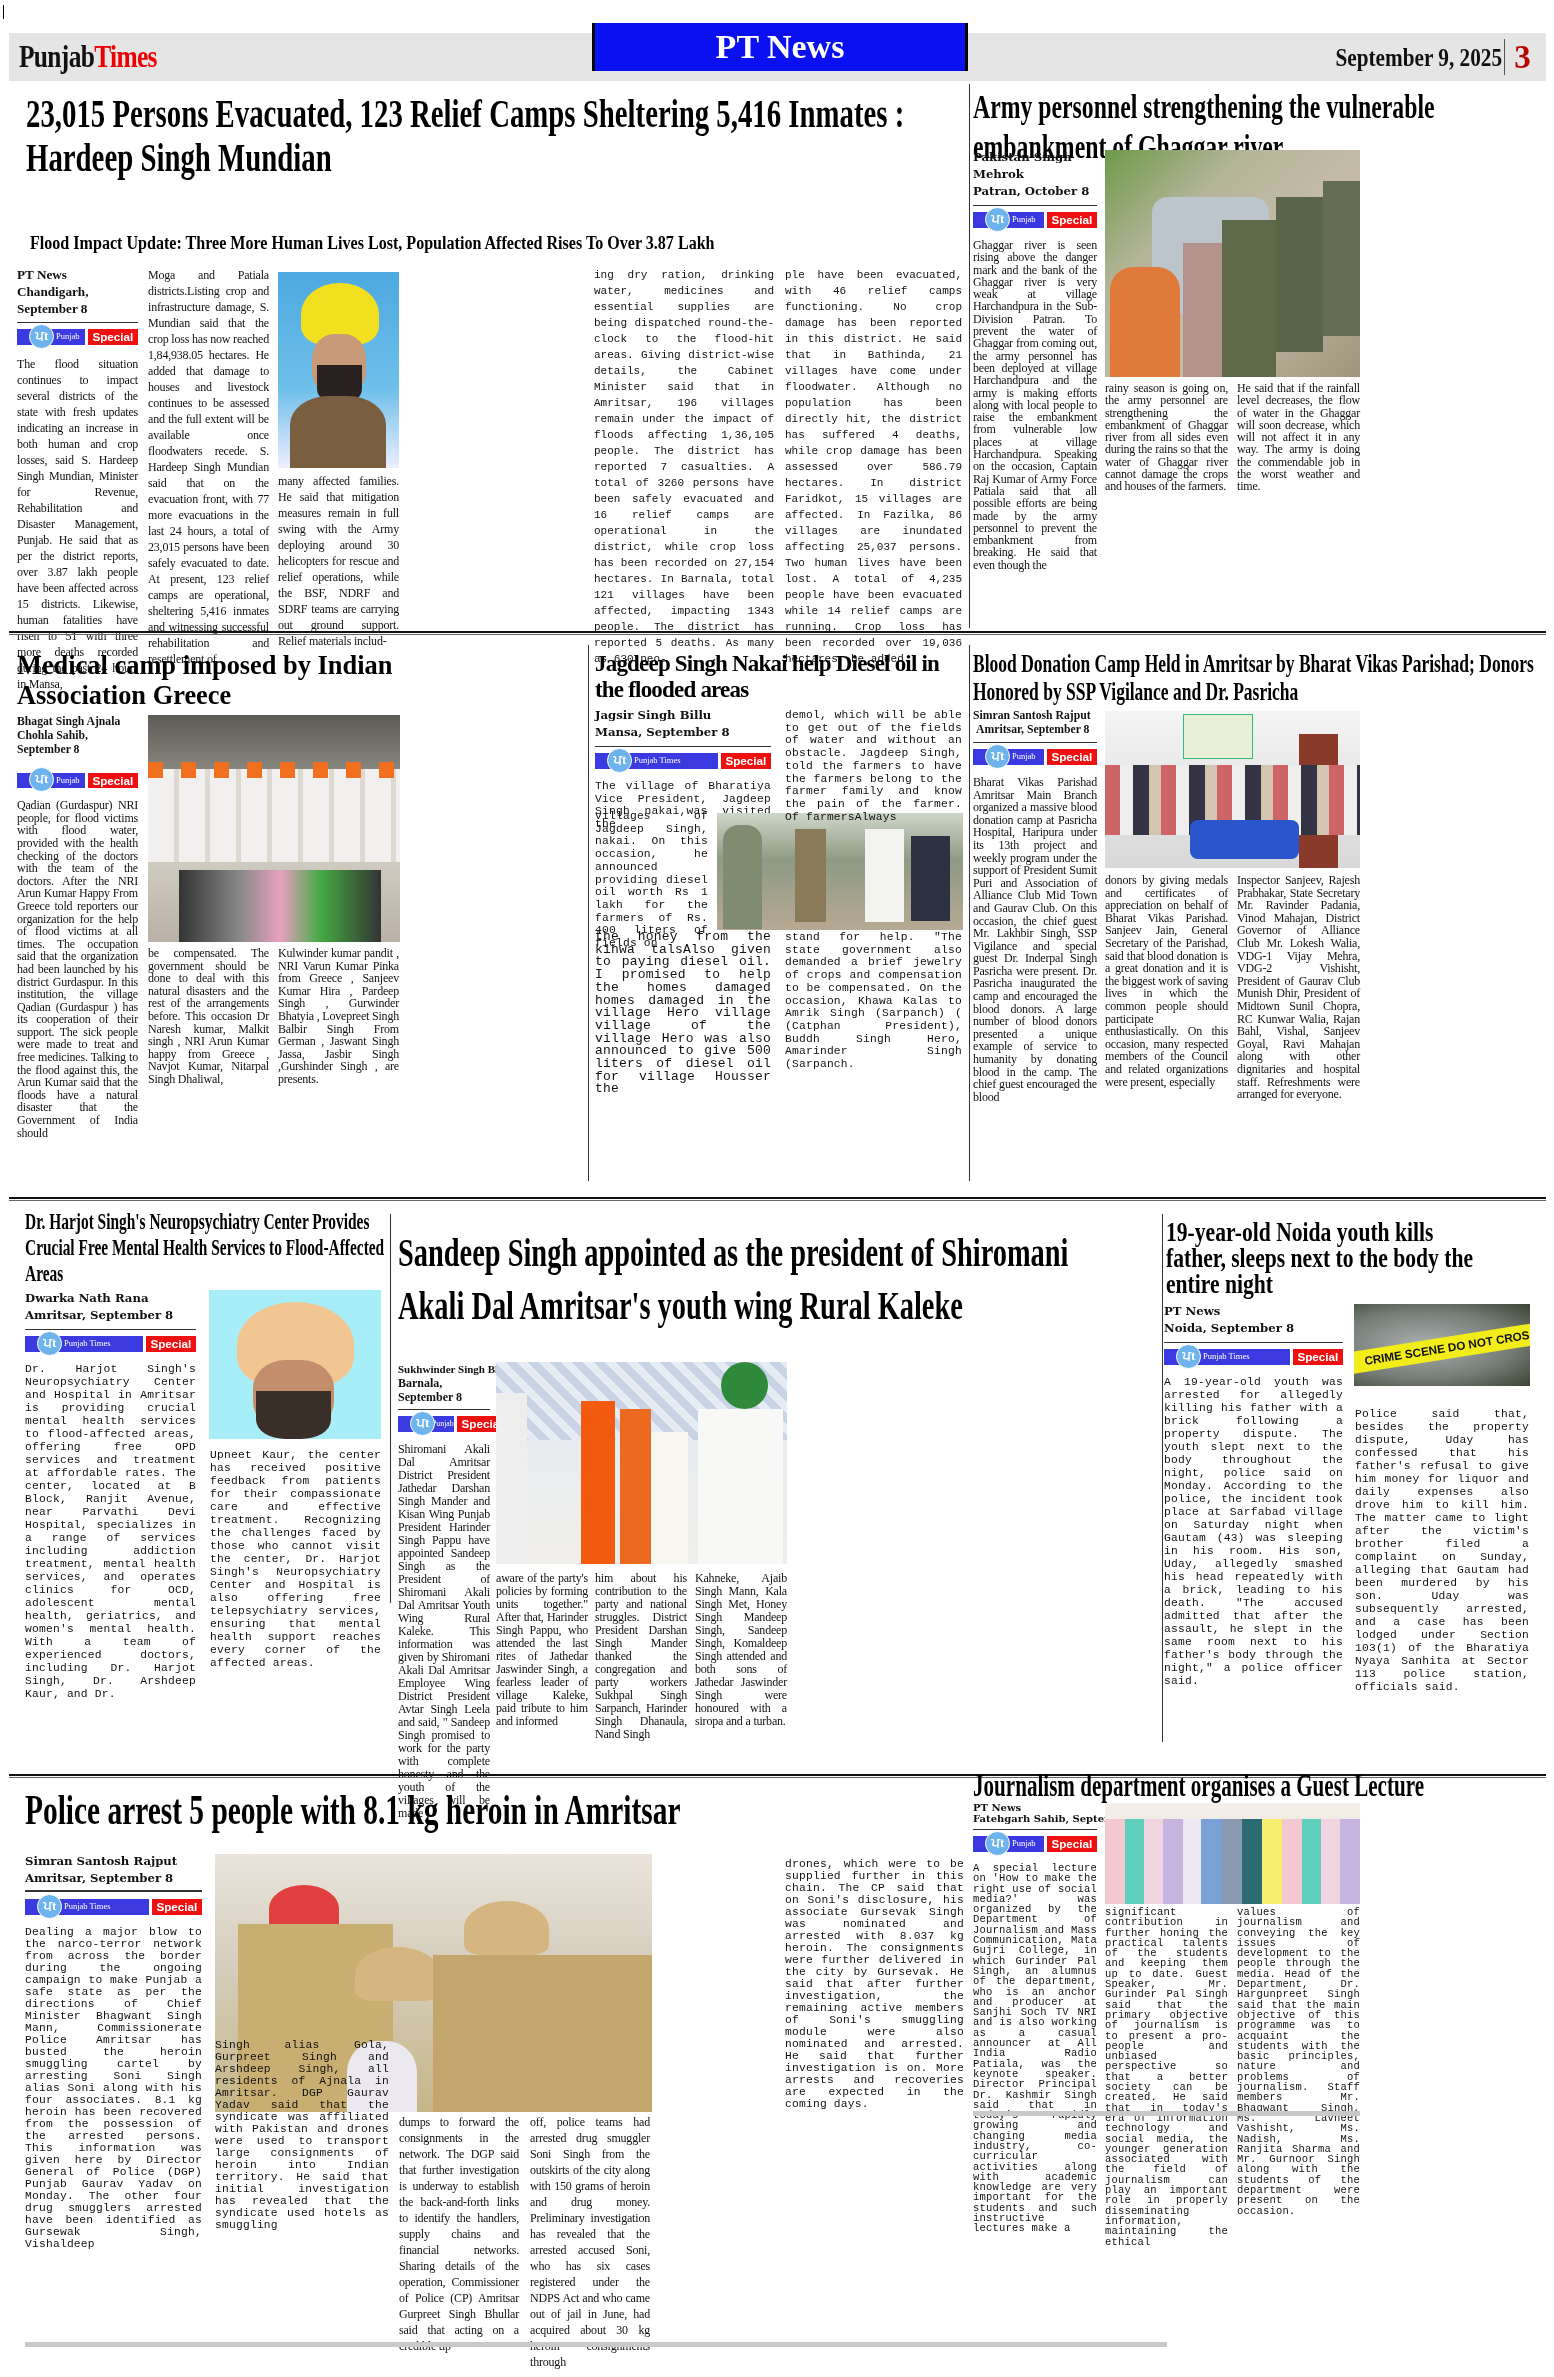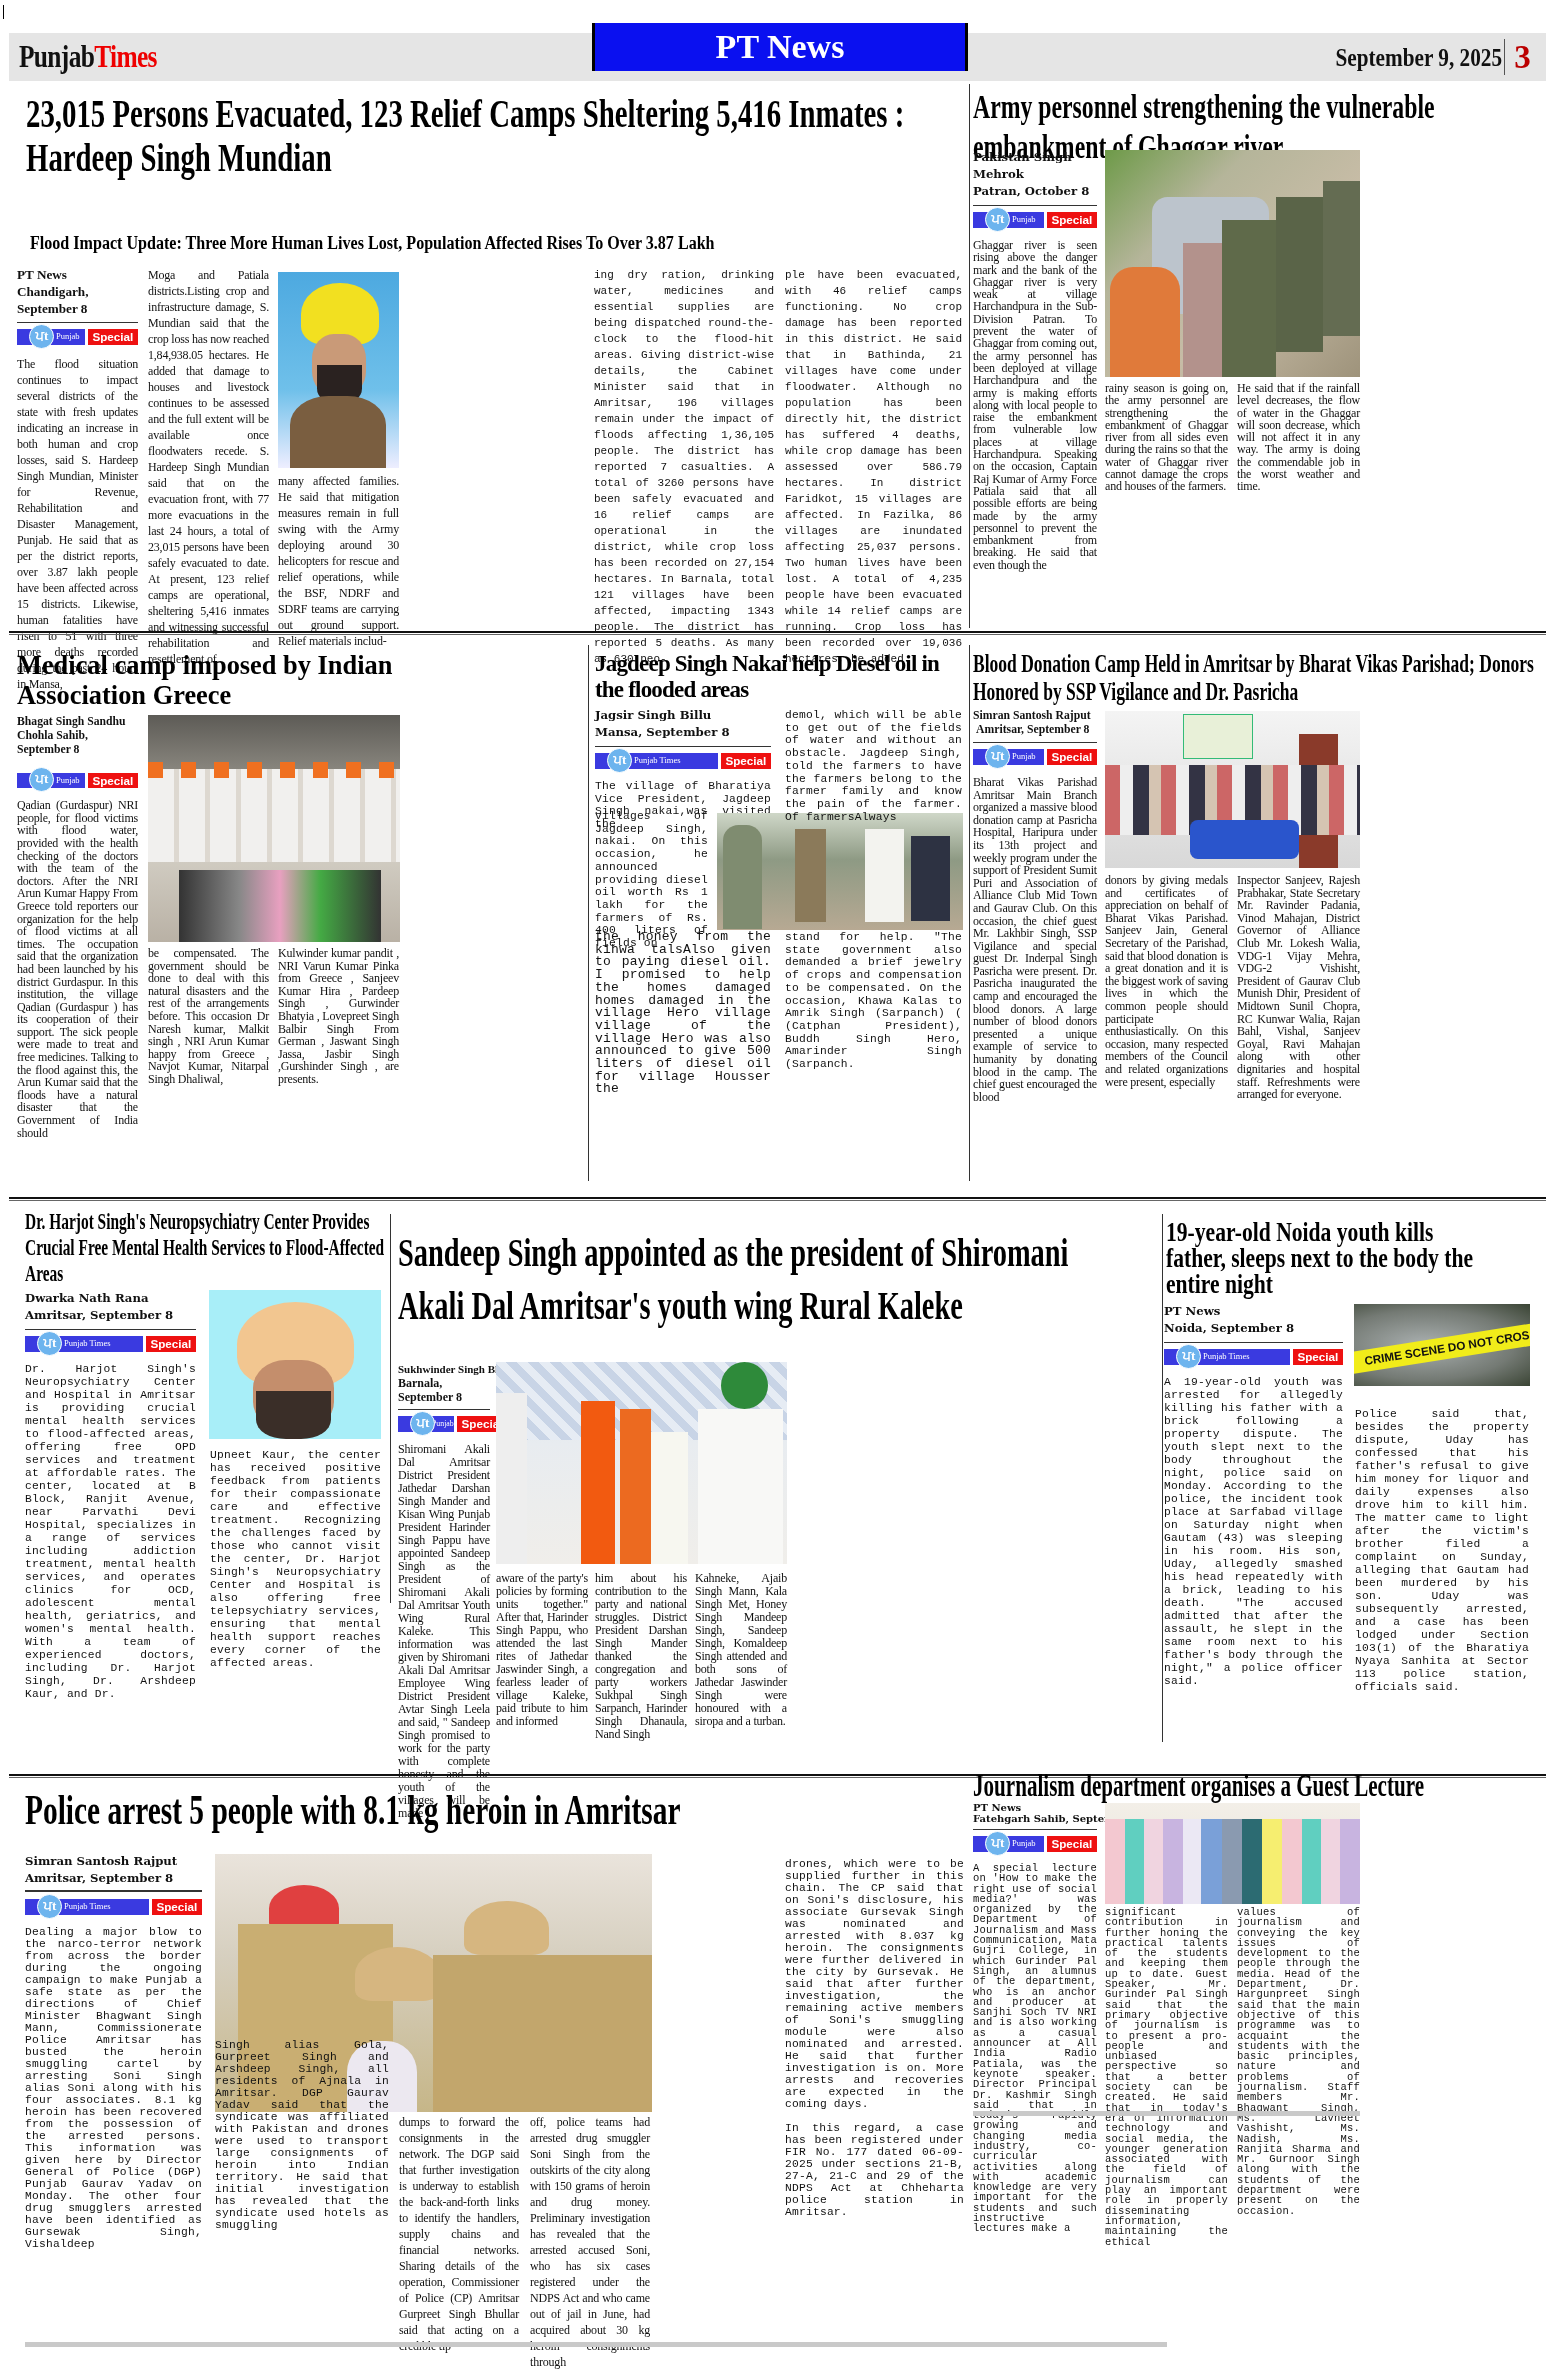--- a/index.html
+++ b/index.html
@@ -90,21 +90,21 @@
   <div style="position:absolute;left:171px;top:47px;width:47px;height:155px;background:#5a6448"></div>
   <div style="position:absolute;left:218px;top:31px;width:37px;height:155px;background:#646c52"></div>
 </div>
 <div class="col txt c" style="left:1105px;top:382px;width:123px;font-size:12px;line-height:12.3px">rainy season is going on, the army personnel are strengthening the embankment of Ghaggar river from all sides even during the rains so that the water of Ghaggar river cannot damage the crops and houses of the farmers.</div>
 <div class="col txt c" style="left:1237px;top:382px;width:123px;font-size:12px;line-height:12.3px">He said that if the rainfall level decreases, the flow of water in the Ghaggar will soon decrease, which will not affect it in any way. The army is doing the commendable job in the worst weather and time.</div>
 
 <div class="hrule" style="left:9.3px;top:631px;width:1537px"></div>
 
 <div class="abs hl" style="left:17px;top:651px;width:389px;font-size:26.4px;line-height:29.5px"><span>Medical camp imposed by  Indian Association Greece</span></div>
 <div class="col" style="left:17px;top:715px;width:121px">
-  <div class="byline" style="font-size:11.7px;line-height:14px">Bhagat Singh Sandhu</div>
+  <div class="byline" style="font-size:11.7px;line-height:14px">Bhagat Singh Ajnala</div>
   <div class="byline" style="font-size:11.7px;line-height:14px">Chohla Sahib,  September 8</div>
   <div style="height:11px"></div>
   <div class="badge">
     <span class="logo">ਪt</span>
     <span class="pt">Punjab Times</span>
     <span class="sp">Special</span>
   </div>
   <div class="txt c" style="font-size:12px;line-height:12.6px">Qadian (Gurdaspur) NRI people, for flood victims with flood water, provided with the health checking of the doctors with the team of the doctors. After the NRI Arun Kumar Happy From Greece told reporters our organization for the help of flood victims at all times. The occupation said that the organization had been launched by his district Gurdaspur. In this institution, the village Qadian (Gurdaspur ) has its cooperation of their support. The sick people were made to treat and free medicines. Talking to the flood against this, the Arun Kumar said that the floods have a natural disaster that the Government of India should</div>
 </div>
 <div class="photo" style="left:148px;top:715px;width:252px;height:227px;background:linear-gradient(180deg,#5d5b56 0%,#8a877f 25%,#d6d2c8 55%,#b9b1a5 100%)">
@@ -251,21 +251,20 @@
   <div style="position:absolute;left:249px;top:47px;width:85px;height:54px;border-radius:50% 50% 20% 20%;background:#d6b680"></div>
   <div style="position:absolute;left:218px;top:101px;width:219px;height:157px;background:#c2a66c"></div>
   <div style="position:absolute;left:132px;top:187px;width:70px;height:72px;background:#ece8f0;border-radius:31px 31px 0 0"></div>
 </div>
 <div class="col txt s" style="left:215px;top:2039px;width:174px;font-size:11.3px;line-height:12px">Singh alias Gola, Gurpreet Singh and Arshdeep Singh, all residents of Ajnala in Amritsar. DGP Gaurav Yadav said that the syndicate was affiliated with Pakistan and drones were used to transport large consignments of heroin into Indian territory. He said that initial investigation has revealed that the syndicate used hotels as smuggling</div>
 <div class="col txt c" style="left:399px;top:2114px;width:120px;font-size:12px;line-height:16px">dumps to forward the consignments in the network. The DGP said that further investigation is underway to establish the back-and-forth links to identify the handlers, supply chains and financial networks. Sharing details of the operation, Commissioner of Police (CP) Amritsar Gurpreet Singh Bhullar said that acting on a credible tip-</div>
 <div class="col txt c" style="left:530px;top:2114px;width:120px;font-size:12px;line-height:16px">off, police teams had arrested drug smuggler Soni Singh from the outskirts of the city along with 150 grams of heroin and drug money. Preliminary investigation has revealed that the arrested accused Soni, who has six cases registered under the NDPS Act and who came out of jail in June, had acquired about 30 kg heroin consignments through</div>
 <div class="col" style="left:785px;top:1858px;width:179px">
   <div class="txt s" style="font-size:11.3px;line-height:12px">drones, which were to be supplied further in this chain. The CP said that on Soni's disclosure, his associate Gursevak Singh was nominated and arrested with 8.037 kg heroin. The consignments were further delivered in the city by Gursevak. He said that after further investigation, the remaining active members of Soni's smuggling module were also nominated and arrested. He said that further investigation is on. More arrests and recoveries are expected in the coming days.</div>
   <div style="height:12.4px"></div>
-  <div class="txt s" style="font-size:11.3px;line-height:12px">In this regard, a case has been registered under FIR No. 177 dated 06-09-2025 under sections 21-B, 27-A, 21-C and 29 of the NDPS Act at Chheharta police station in Amritsar.</div>
 </div>
 <div class="grey" style="left:25px;top:2342px;width:1142px"></div>
 
 <div class="abs hl" style="left:973px;top:1769px;width:777px;font-size:31px;line-height:34px;white-space:nowrap;transform:scaleX(.68)"><span>Journalism department organises a Guest Lecture</span></div>
 <div class="col" style="left:973px;top:1802px;width:124px">
   <div class="byline mono" style="font-size:10px;line-height:11px">PT News</div>
   <div class="byline mono" style="font-size:10px;line-height:11px;white-space:nowrap">Fatehgarh Sahib, September 8</div>
   <div class="rule"></div>
   <div class="badge">
     <span class="logo">ਪt</span>

